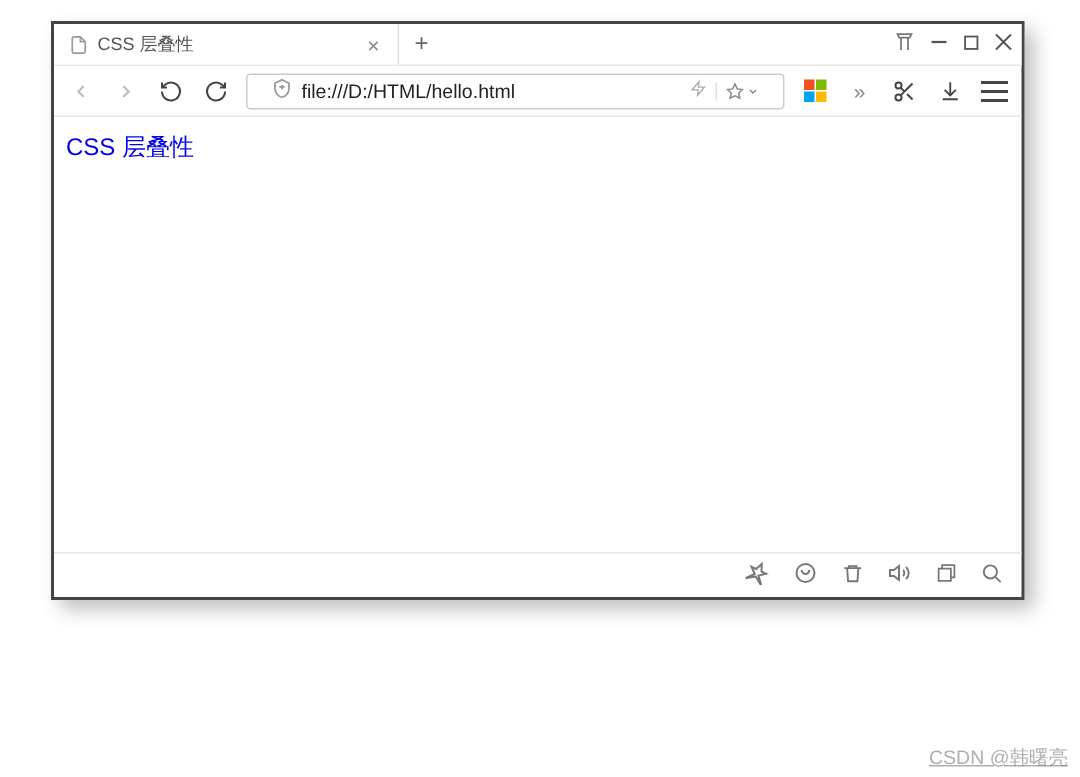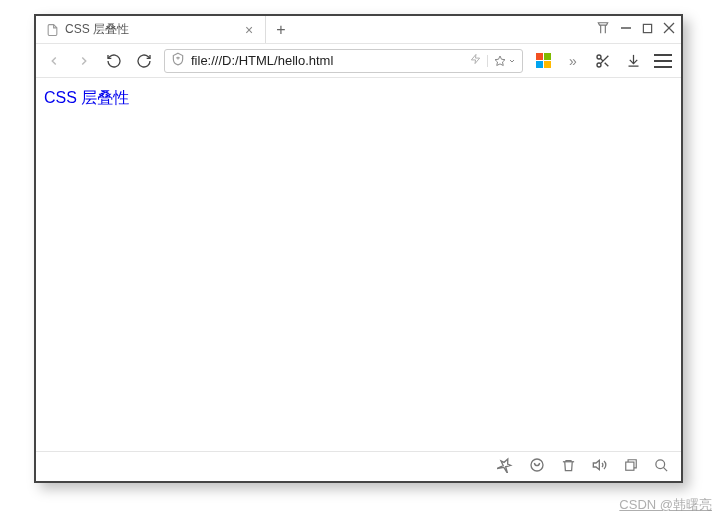--- a/index.html
+++ b/index.html
@@ -10,21 +10,21 @@
     height: 518px;
     position: relative;
     font-size: 13px;
     color: #333;
   }
   .outer {
     position: absolute;
     left: 34px;
     top: 14px;
     width: 649px;
-    height: 469px;
+    height: 386px;
     border: 2px solid #444;
     background: #fff;
     box-shadow: 6px 6px 12px rgba(0,0,0,0.25);
   }
   
   .titlebar {
     height: 28px;
     display: flex;
     align-items: stretch;
     background: #fff;
@@ -89,21 +89,21 @@
     color: #555;
   }
   .tbtn.disabled { color: #bbb; }
   .urlbox {
     flex: 1;
     height: 24px;
     border: 1px solid #ccc;
     border-radius: 3px;
     display: flex;
     align-items: center;
-    padding: 0 6px;
+    padding: 0 16px;
     gap: 6px;
     background: #fff;
   }
   .url-shield { color: #888; }
   .url-text {
     flex: 1;
     font-size: 13px;
     color: #222;
     white-space: nowrap;
     overflow: hidden;

